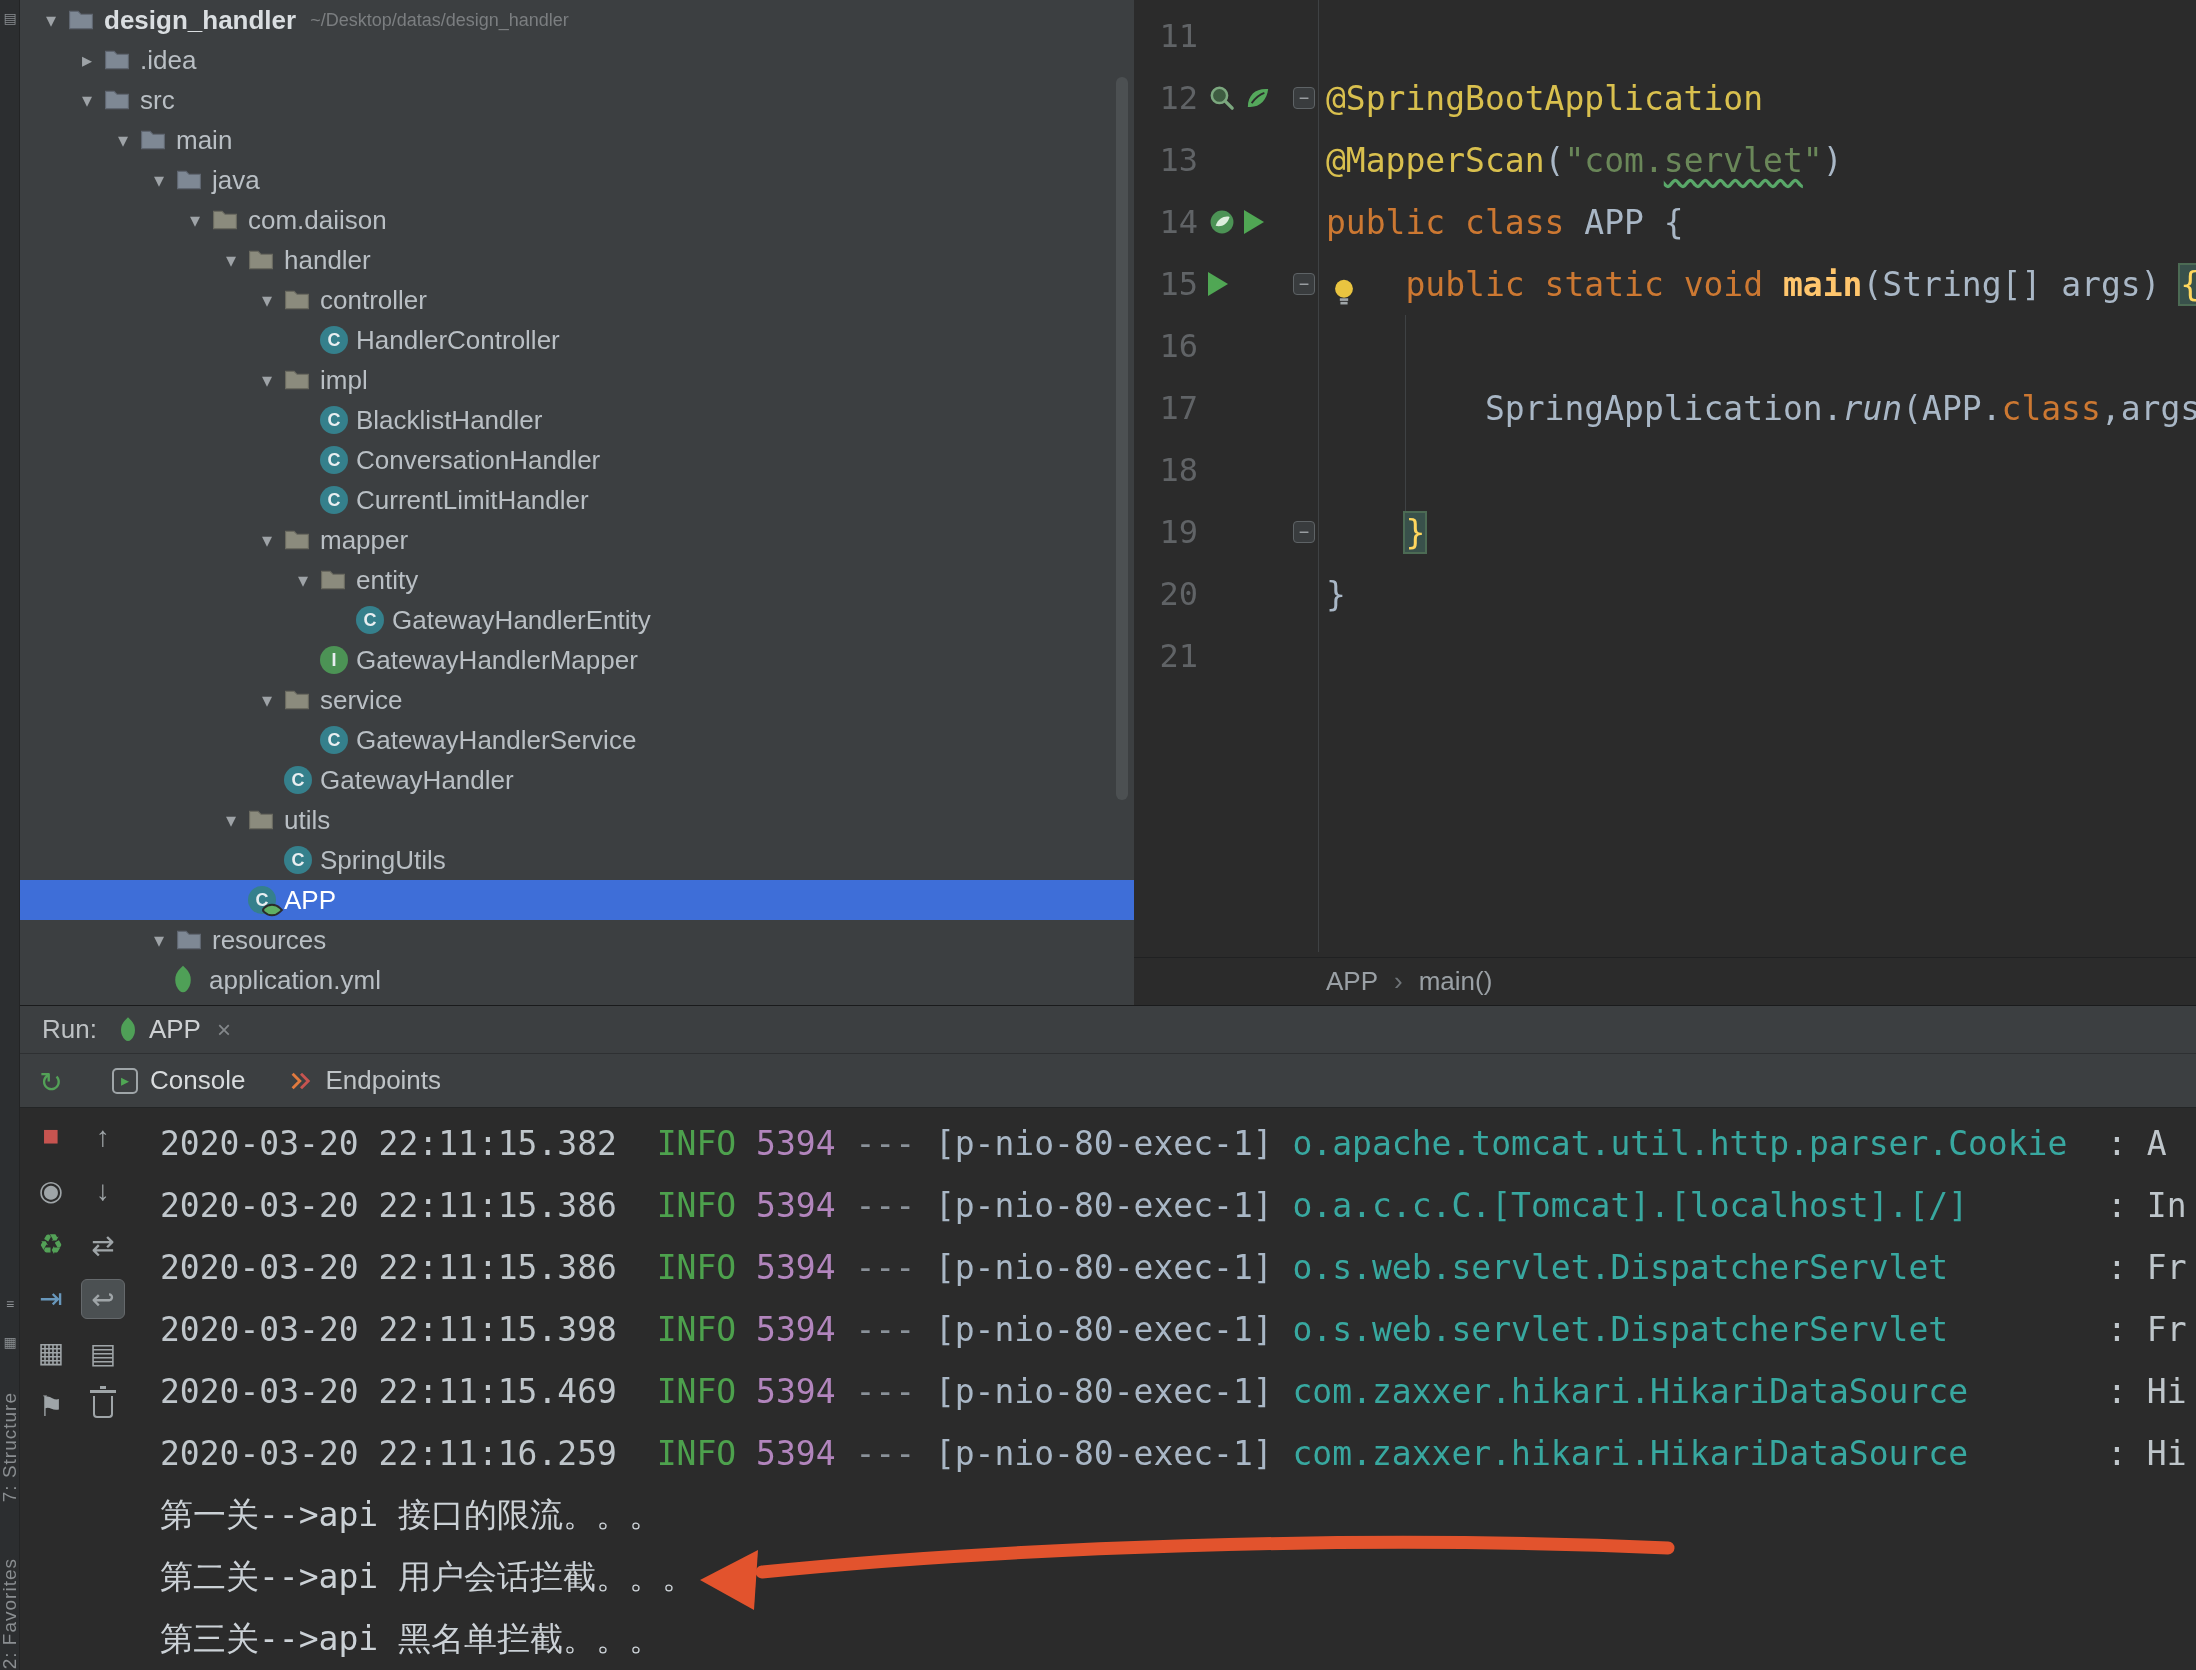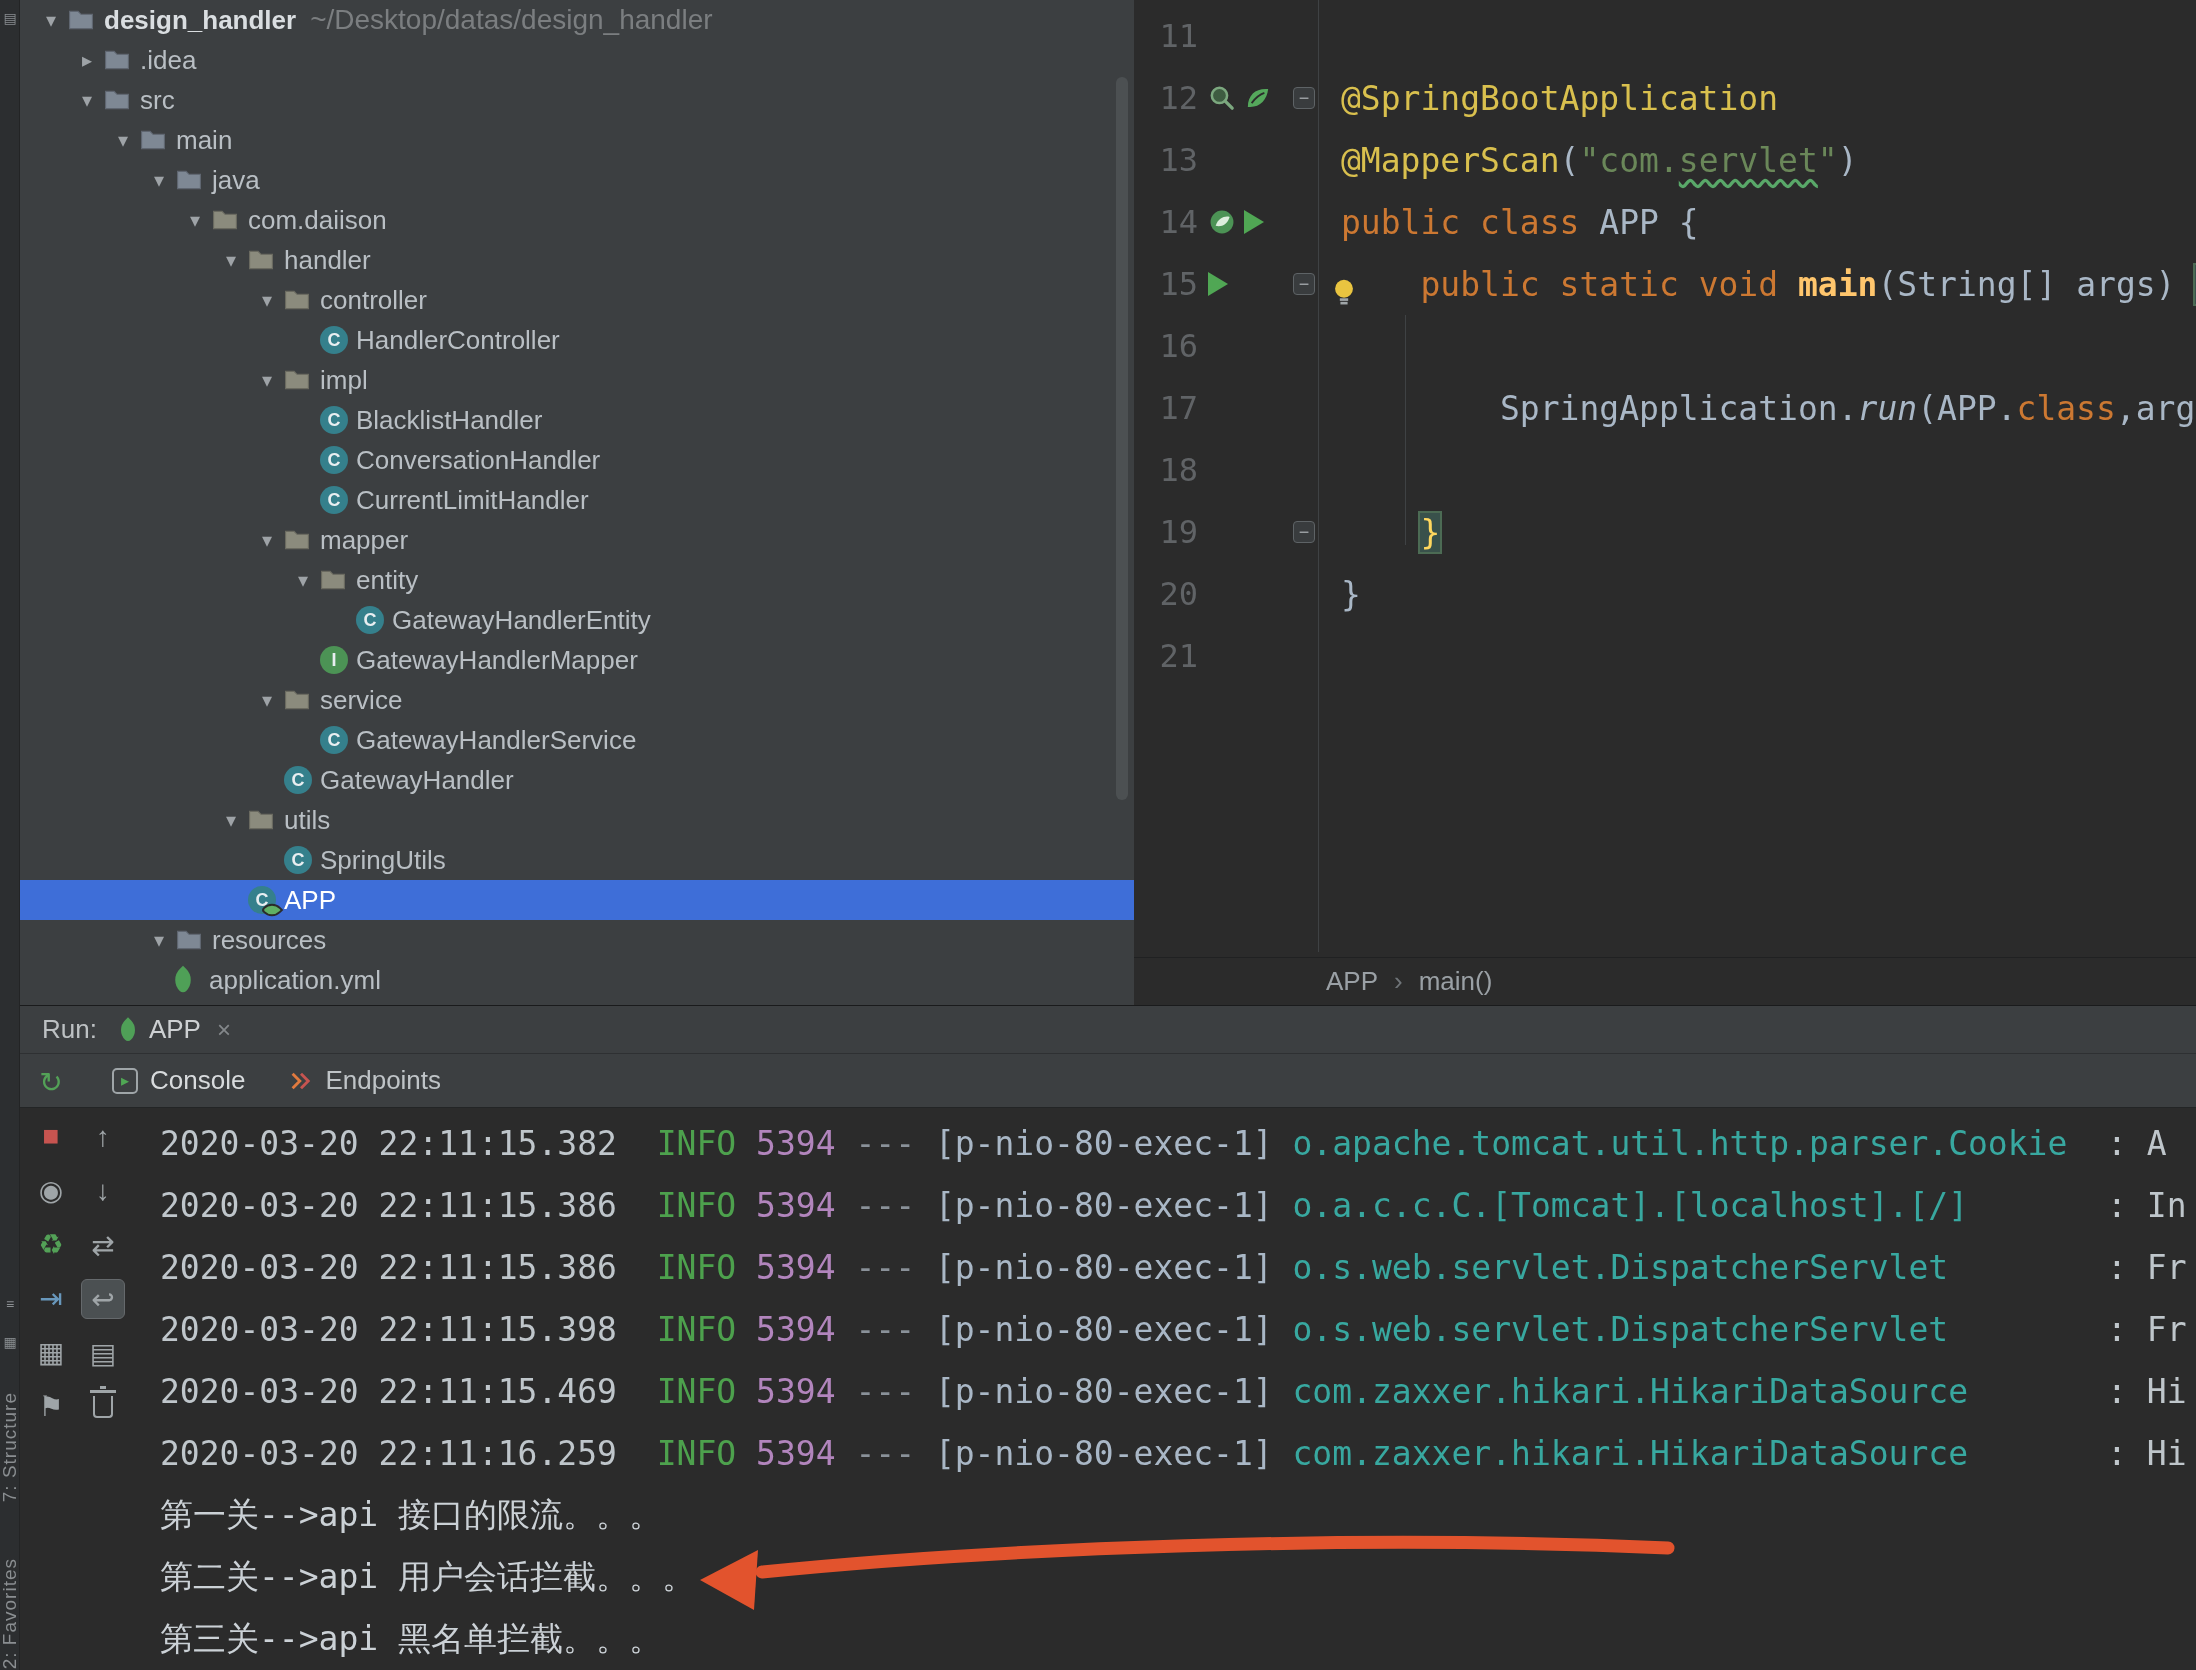--- a/index.html
+++ b/index.html
@@ -18,21 +18,21 @@
 
   
   .project-panel { width:1114px; flex:none; background:#3c3f41; position:relative; overflow:hidden; }
   .tree-row { height:40px; display:flex; align-items:center; white-space:nowrap;
               font-size:26px; color:#b9bfc4; }
   .tree-row.selected { background:#3e6ed8; color:#ffffff; }
   .tree-row.selected .tree-label { color:#ffffff; }
   .tree-arrow { width:34px; flex:none; text-align:center; font-size:20px; color:#9ea3a7; }
   .tree-ico { width:36px; flex:none; display:flex; align-items:center; }
   .tree-label.bold { font-weight:bold; color:#dadee1; }
-  .tree-suffix { margin-left:14px; color:#7b7e80; font-size:28px; }
+  .tree-suffix { margin-left:14px; color:#7b7e80; font-size:18px; }
   .ci { width:28px; height:28px; border-radius:50%; background:#35808c; color:#e8eef1;
         font-size:18px; font-weight:700; display:flex; align-items:center; justify-content:center;
         position:relative; }
   .ci-int { background:#4c9355; }
   .ci-leaf::after { content:""; position:absolute; right:-4px; bottom:-4px; width:12px; height:12px;
         background:#5fb065; border-radius:0 100% 30% 100%; transform:rotate(135deg);
         border:2px solid #2b2b2b; }
   .leafico { display:inline-block; width:20px; height:20px; background:#4fa057;
         border-radius:0 100% 30% 100%; transform:rotate(45deg); }
   .vscroll { position:absolute; right:6px; top:77px; width:12px; height:723px;
@@ -44,21 +44,21 @@
   .indent-guide { position:absolute; left:271px; top:315px; height:230px; width:1px; background:#3f4244; }
   #ed-lines { position:relative; padding-top:5px; }
   .ed-line { height:62px; display:flex; align-items:center;
              font-family:"DejaVu Sans Mono",monospace; font-size:33px; white-space:pre; }
   .lnum { width:64px; flex:none; text-align:right; color:#606366; font-size:32px; }
   .gicons { width:92px; flex:none; display:flex; align-items:center; gap:8px; padding-left:10px; }
   .fold { width:28px; flex:none; display:flex; align-items:center; justify-content:center; }
   .fold-box { width:22px; height:22px; border:1px solid #5e6366; border-radius:4px; background:#393c3e;
               color:#a6abae; font-size:18px; line-height:20px; text-align:center;
               font-family:"Liberation Sans",sans-serif; }
-  .code { position:relative; padding-left:23px; white-space:pre; }
+  .code { position:relative; padding-left:8px; white-space:pre; }
   .g-run { width:0; height:0; border-left:20px solid #50a754;
            border-top:12px solid transparent; border-bottom:12px solid transparent; display:inline-block; }
   .bulb { position:absolute; left:14px; top:13px; }
   .c-def { color:#a9b7c6; }
   .c-kw { color:#cc7832; }
   .c-ann { color:#d9c04e; }
   .c-str { color:#6a8759; }
   .c-typo { color:#6a8759; text-decoration:underline wavy #59a869; text-underline-offset:7px; }
   .c-method { color:#ffc66d; font-weight:600; }
   .c-call { color:#a9b7c6; font-style:italic; }

